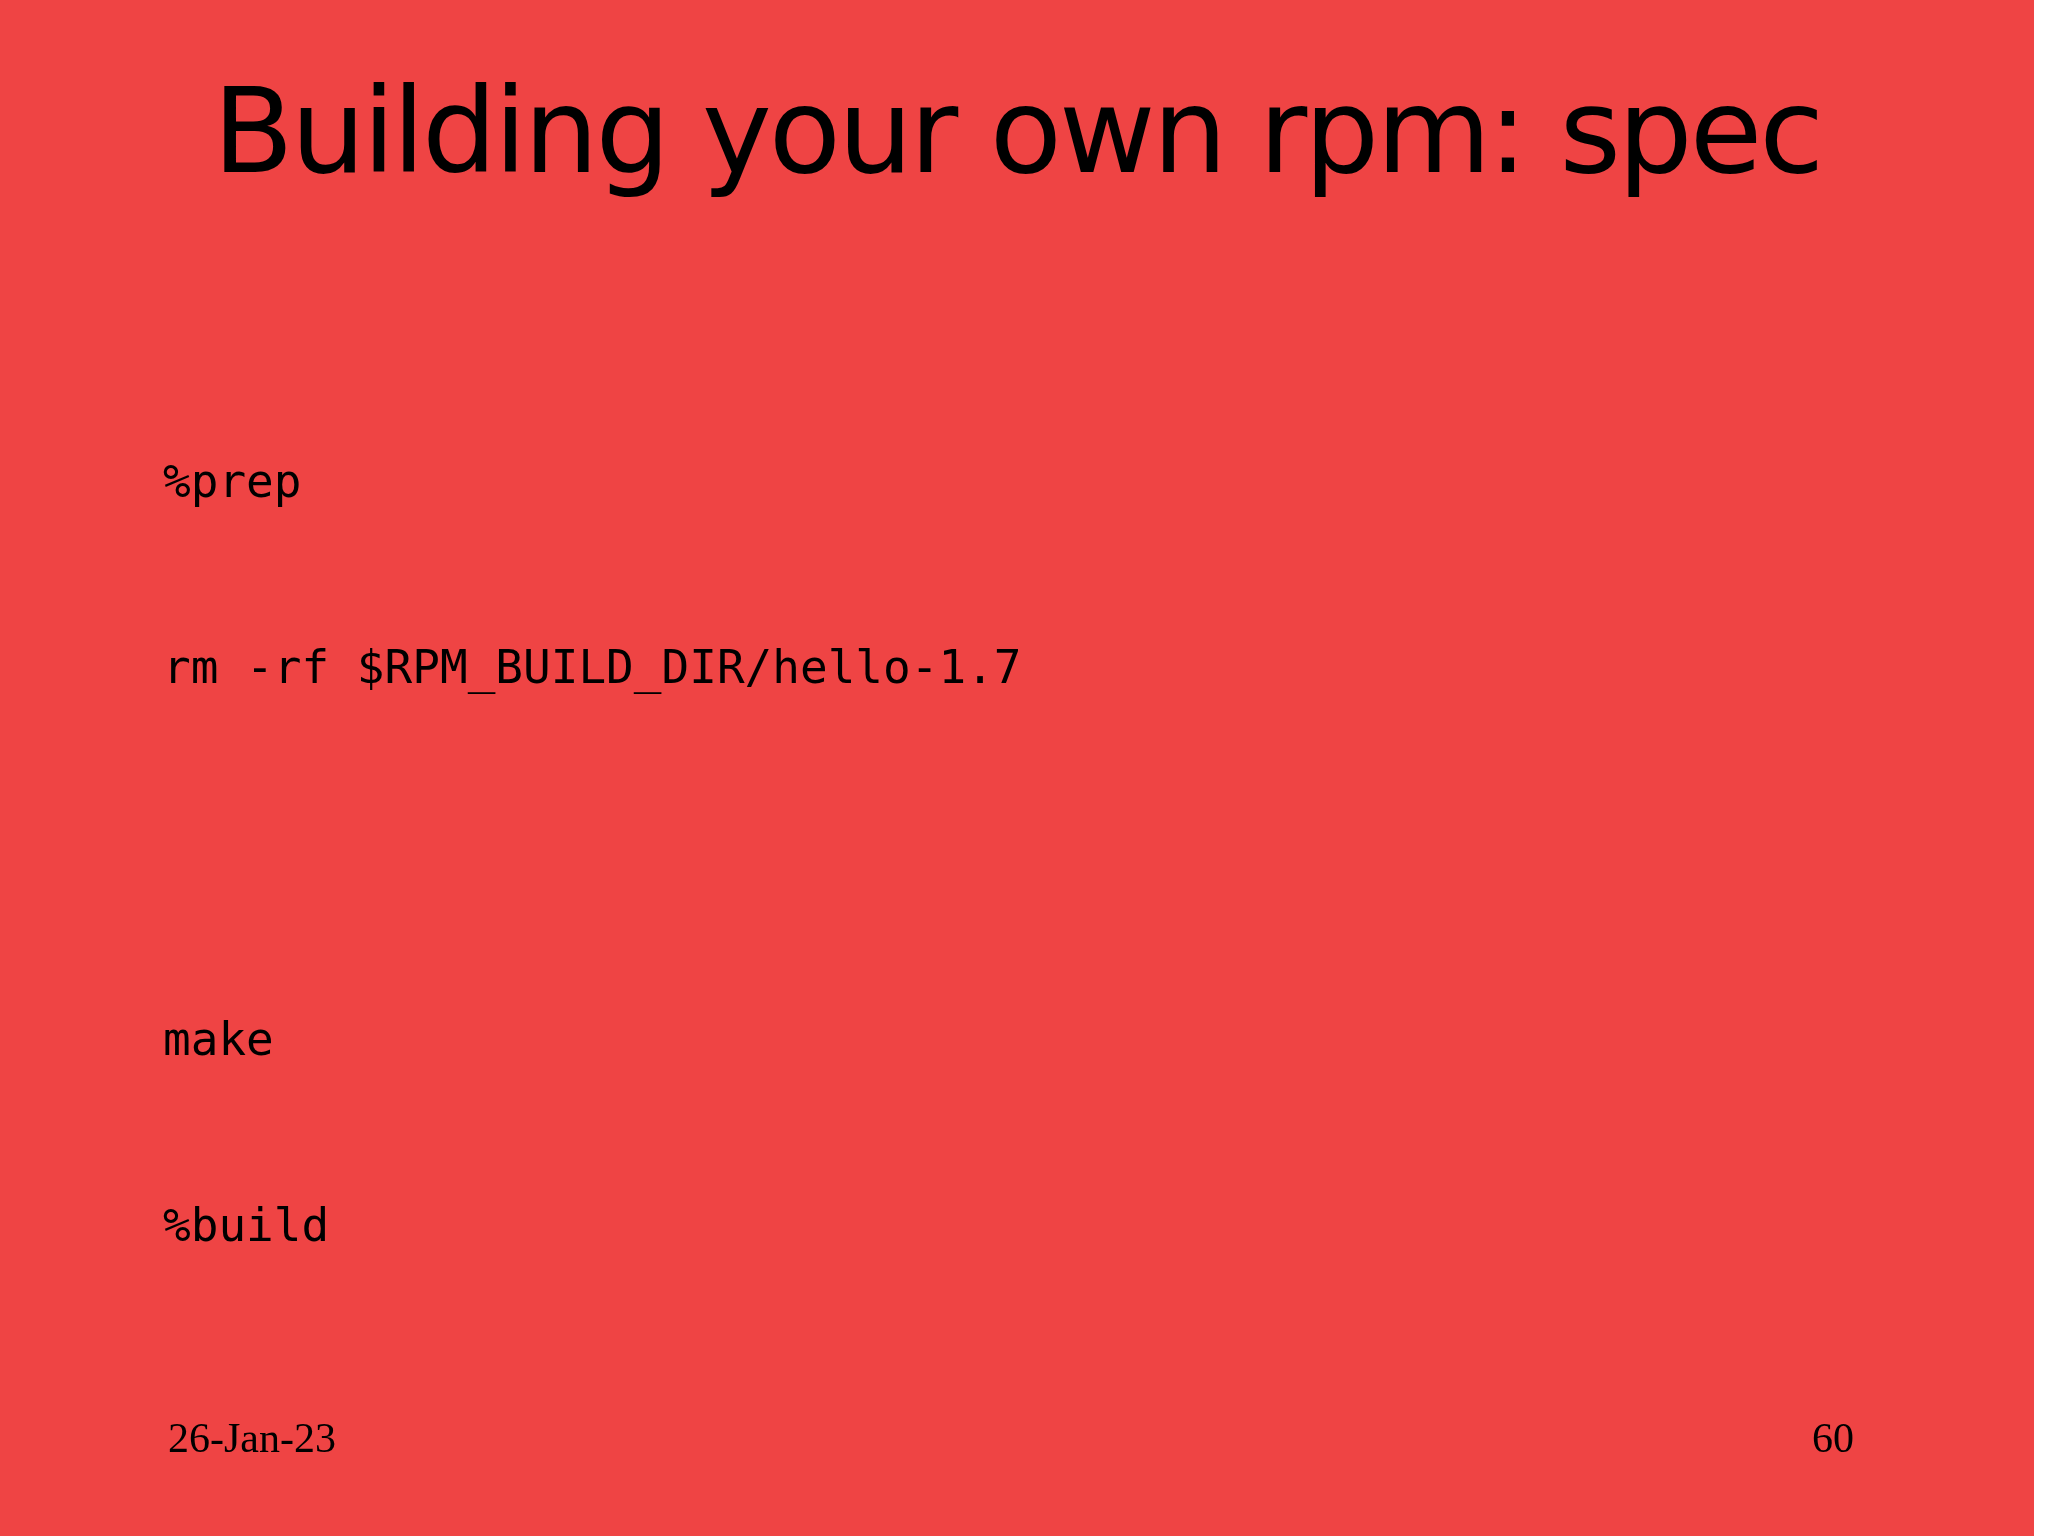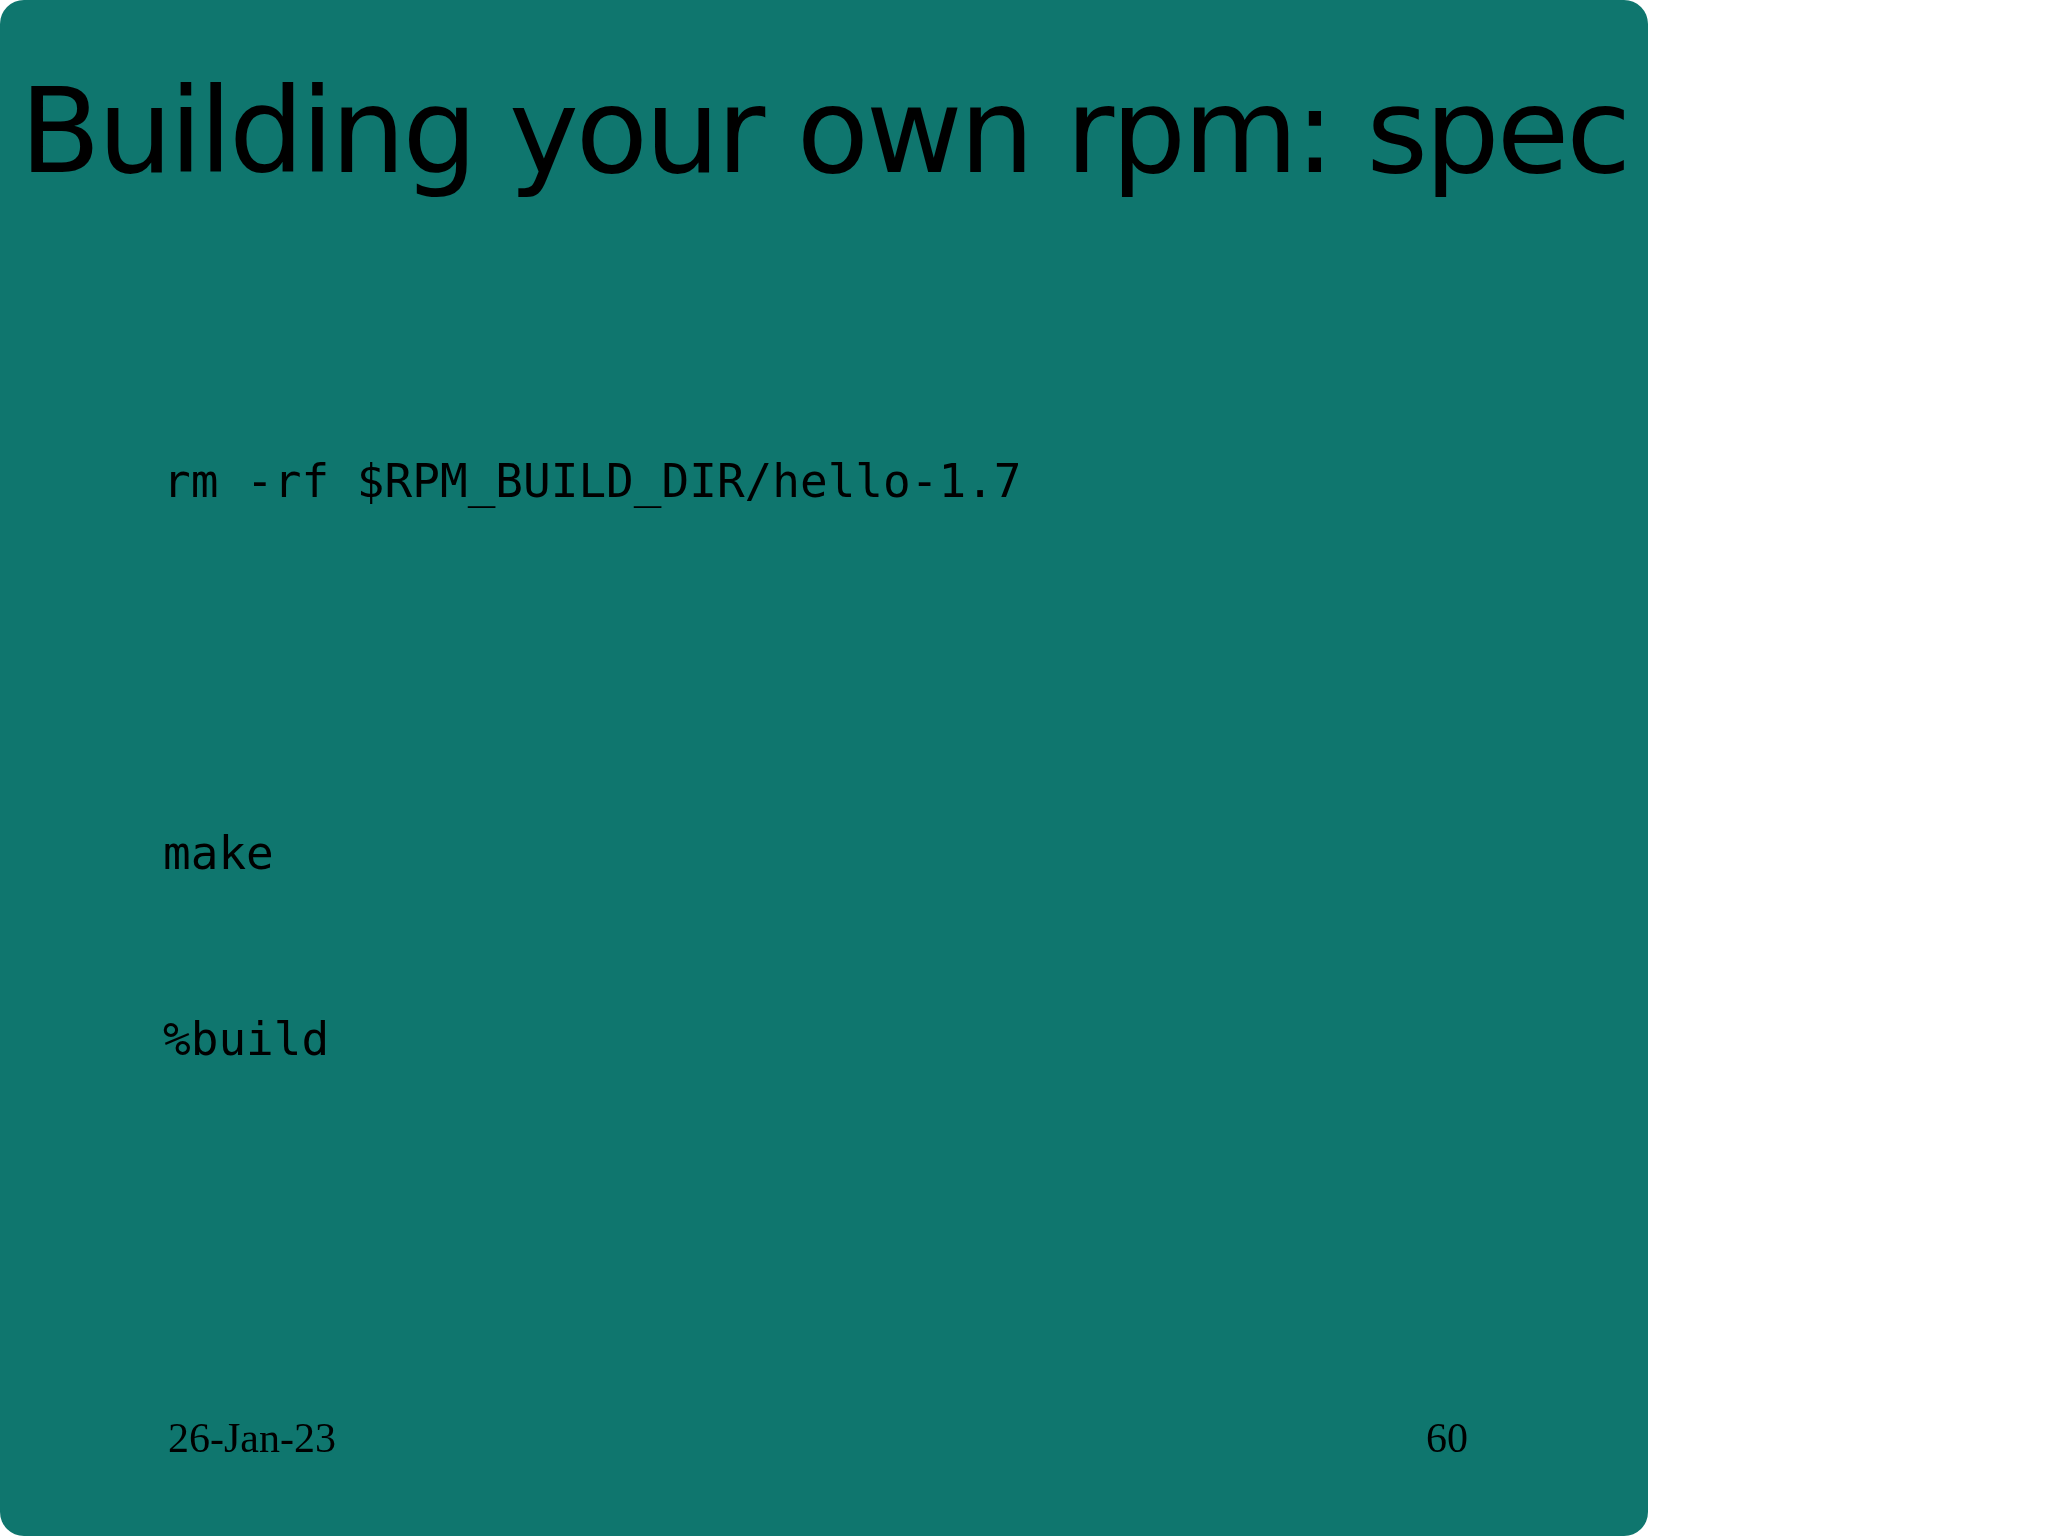--- a/index.html
+++ b/index.html
@@ -2,26 +2,25 @@
 <html><head>
 <meta charset="utf-8">
 <style>
   html, body {
     margin: 0;
     padding: 0;
     background: #ffffff;
   }
   .slide {
     position: relative;
-    width: 1648px;
+    width: 2034px;
     height: 1536px;
-    background: #0f766e;
+    background: #ef4444;
     color: #000000;
     overflow: hidden;
-    border-radius: 24px;
   }
   .slide-title {
     position: absolute;
     top: 46px;
     left: 0;
     width: 100%;
     text-align: center;
     font-family: "DejaVu Sans", sans-serif;
     font-size: 118px;
     line-height: 1.45;
@@ -72,20 +71,21 @@
   }
 </style>
 </head>
 <body>
 
 <div class="slide">
 
   <div class="slide-title">Building your own rpm: spec</div>
 
   <div class="code-block">
+    <div class="code-line">%prep</div>
     <div class="code-line">rm -rf $RPM_BUILD_DIR/hello-1.7</div>
     <div class="code-line"></div>
     <div class="code-line">make</div>
     <div class="code-line">%build</div>
     
     
     
     
     
     

